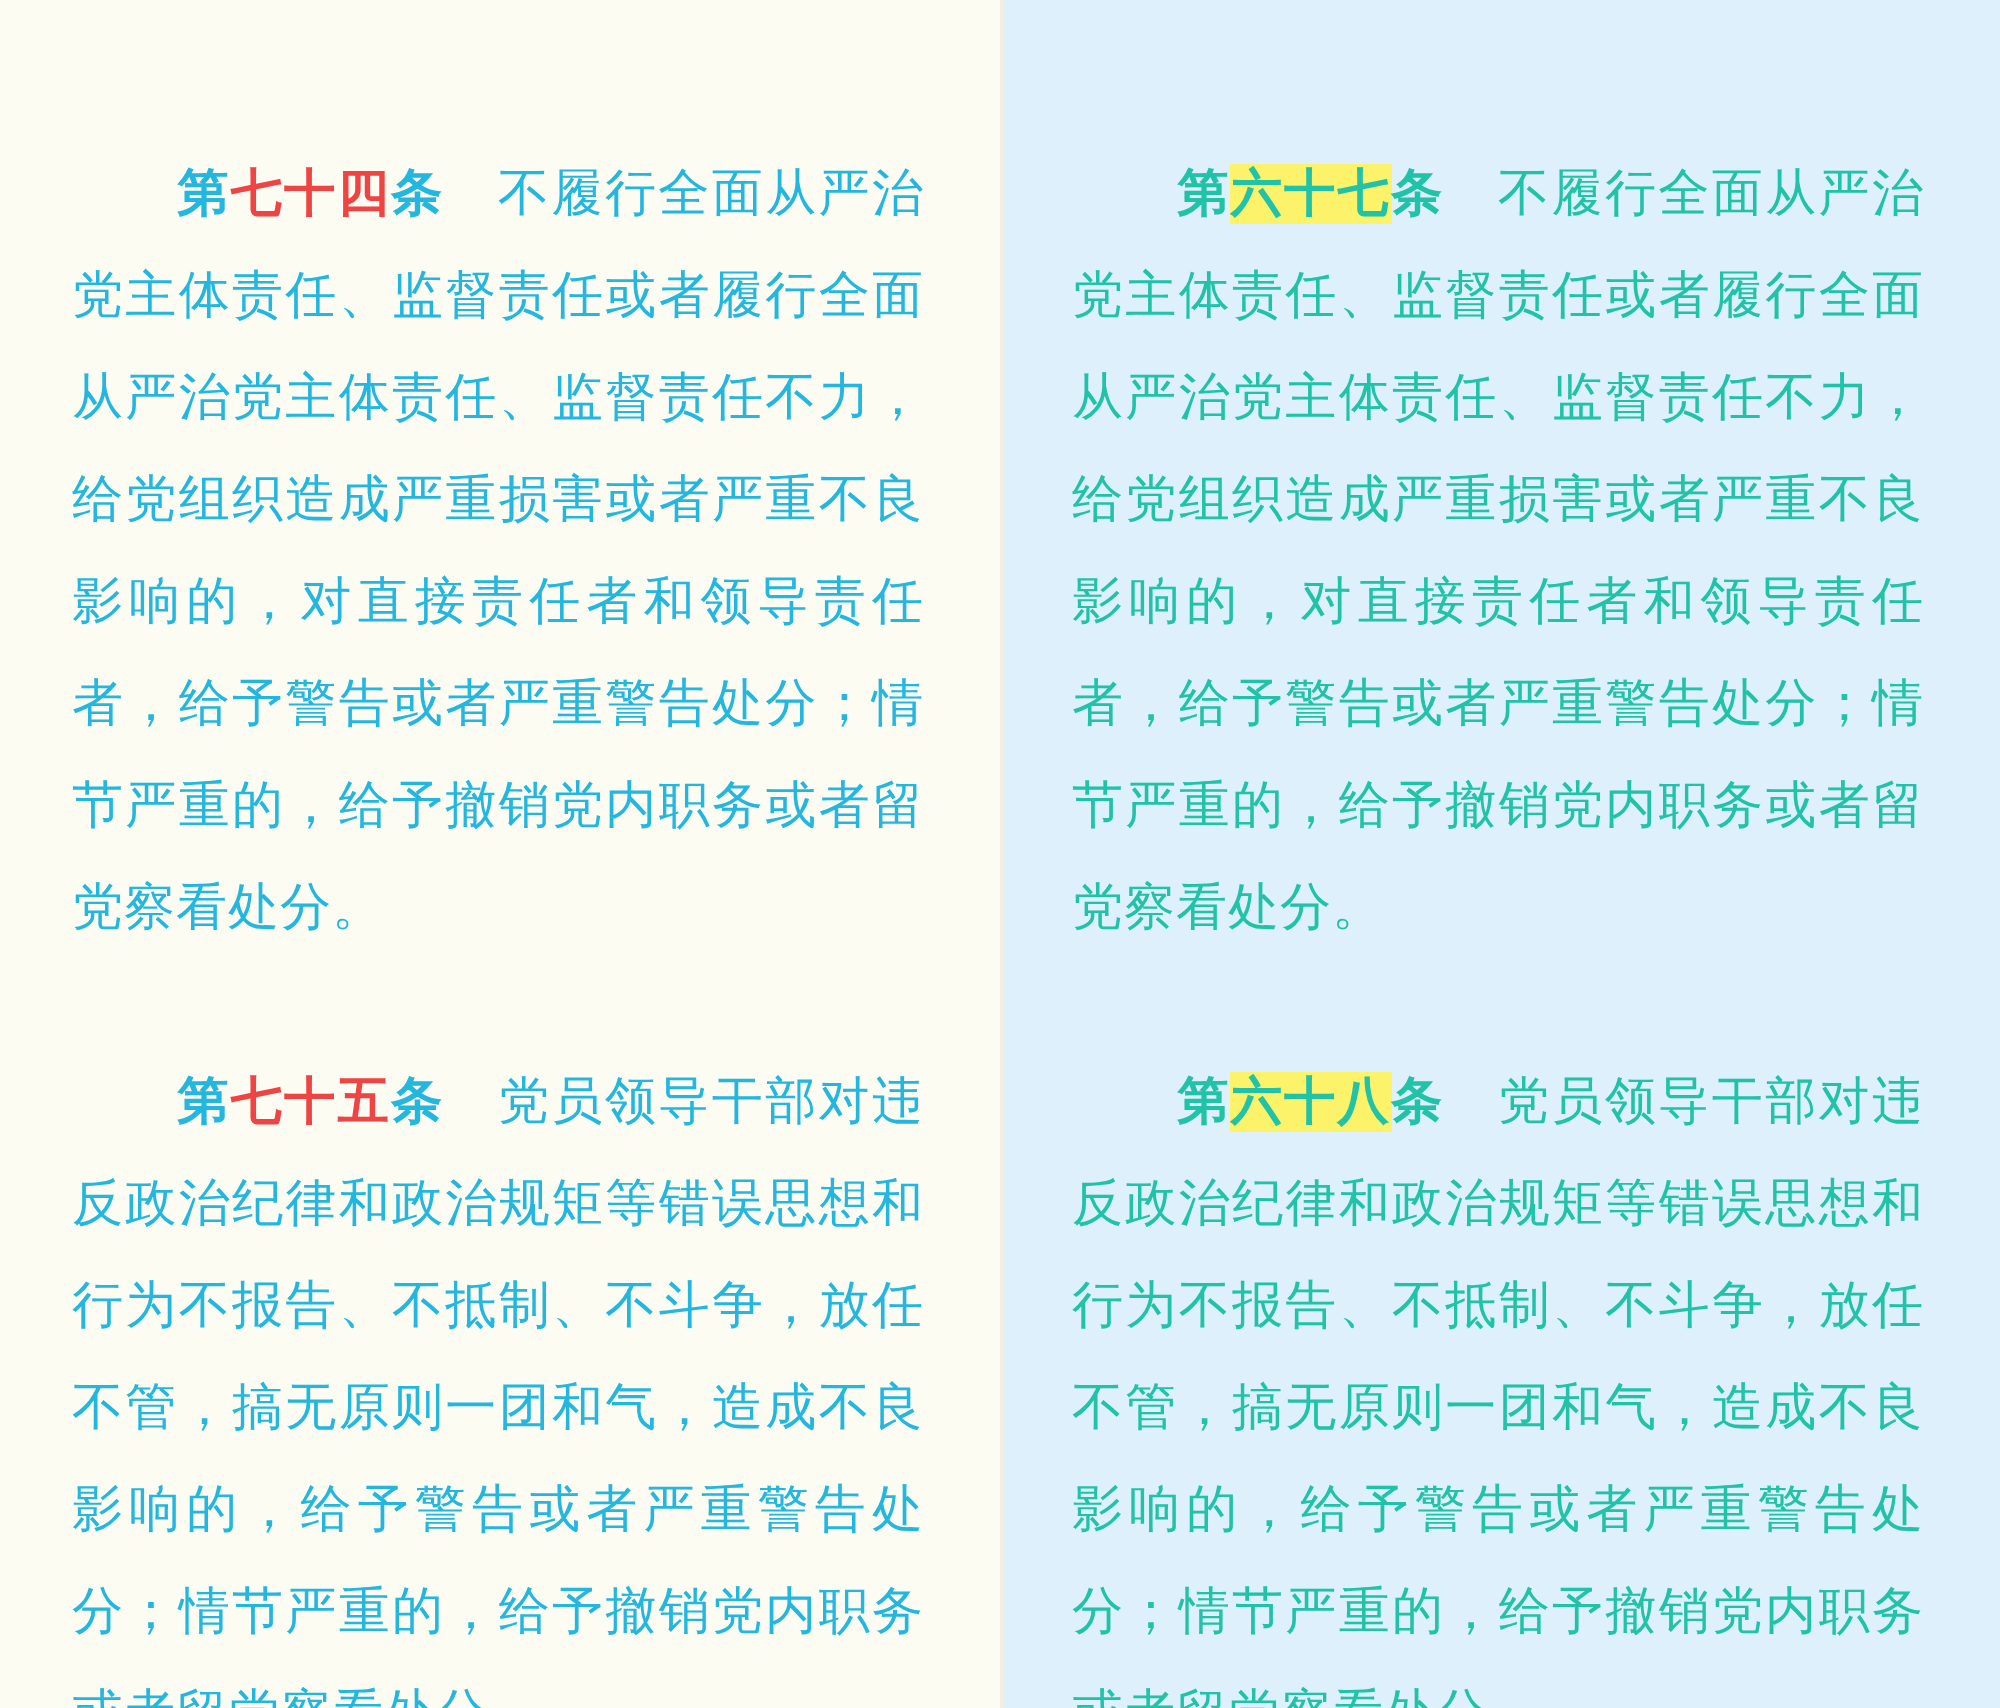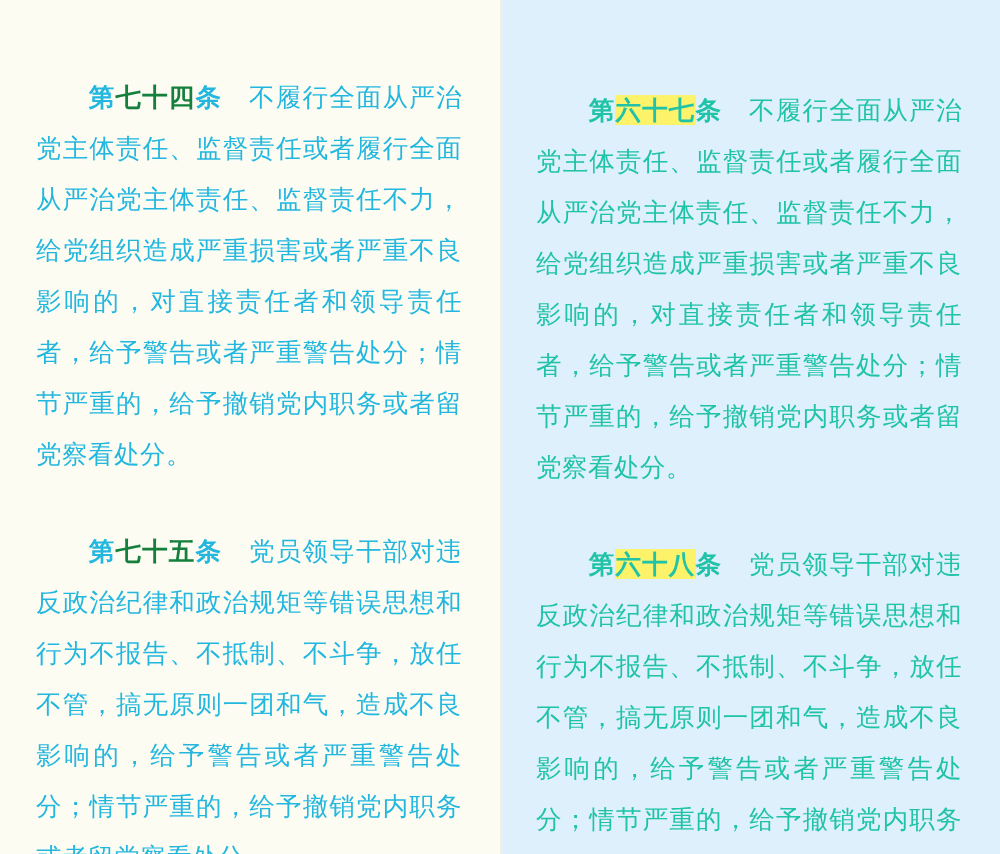--- a/index.html
+++ b/index.html
@@ -25,21 +25,21 @@
     height: 854px;
   }
   .col-left {
     width: 500px;
     background: #fdfcf2;
     padding: 46px 38px 0 36px;
   }
   .col-right {
     width: 500px;
     background: #ddf0fb;
-    padding: 59px 38px 0 36px;
+    padding: 46px 38px 0 36px;
   }
   .divider-line {
     position: absolute;
     top: 0;
     left: 0;
     width: 2px;
     height: 854px;
     background: #f2efe0;
   }
   .article {
@@ -59,21 +59,21 @@
 
   .art-num {
     font-weight: bold;
   }
   .col-left .art-num { color: #23b7e0; }
   .col-right .art-num { color: #20c3a8; }
 
   .num-core {
     font-weight: bold;
   }
-  .col-left .num-core { color: #15803d; }
+  .col-left .num-core { color: #ef4444; }
   .col-right .num-core {
     color: #20c3a8;
     background: #fdf36a;
     padding: 1px 0;
   }
   .gap { display: inline-block; width: 26px; }
 </style>
 </head>
 <body>
 

